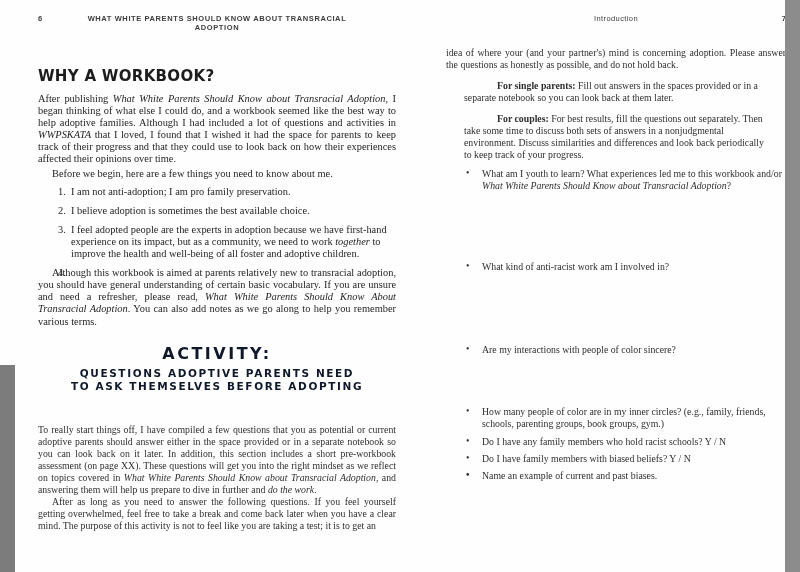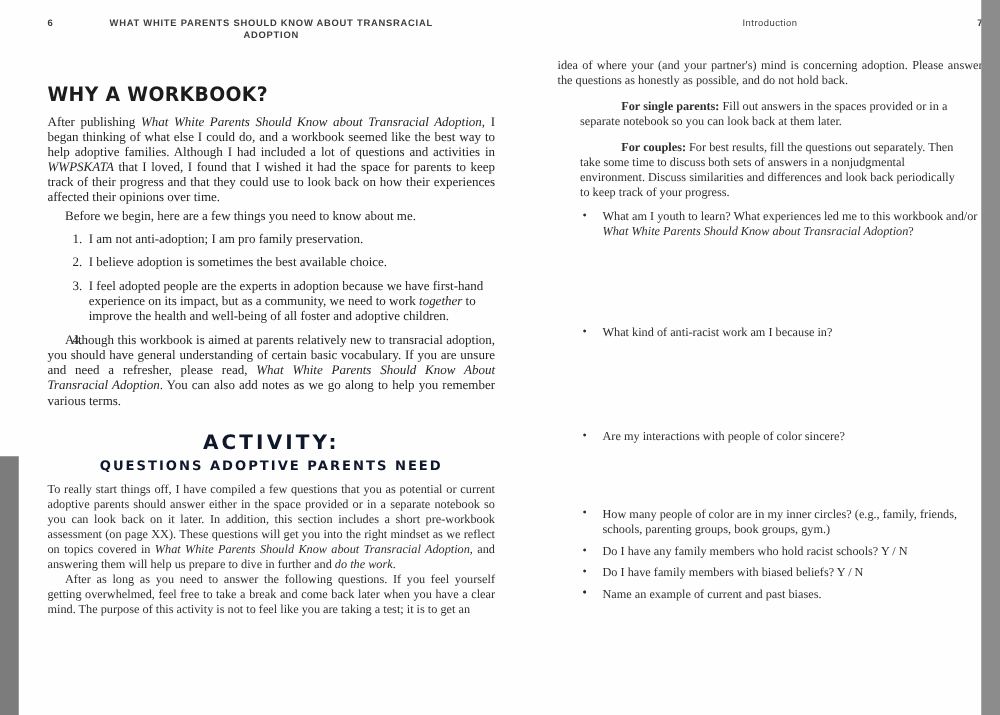--- a/index.html
+++ b/index.html
@@ -30,21 +30,21 @@
   ol.num-list li { position:relative; padding-left:13px; margin-bottom:7px;
                    text-align:left; }
   ol.num-list .num { position:absolute; left:0; top:0; }
   .p3 { margin-top:2px; }
   .activity { margin-top:16px; text-align:center; font-family:"DejaVu Sans",sans-serif;
               font-weight:bold; color:#0f172a; }
   .activity .a-title { font-size:16px; letter-spacing:2.5px; }
   .activity .a-sub { font-size:10.5px; letter-spacing:1.6px; line-height:13.5px; margin-top:4px; }
   .sans { font-family:Liberation Serif, serif; font-size:9.8px; line-height:12px;
           color:#2e2e2e; }
-  .p4 { margin-top:6px; text-align:justify; }
+  .p4 { margin-top:30px; text-align:justify; }
   .p5 { text-indent:14px; text-align:justify; }
 
   
   .page-right { position:absolute; left:446px; top:14px; width:340px; }
   .runhead-r { display:flex; align-items:baseline; font-family:"Liberation Sans",sans-serif;
                font-size:7.5px; color:#3d3d3d; }
   .runhead-r .rtitle { flex:1; text-align:center; font-weight:normal; letter-spacing:0.4px; }
   .runhead-r .pnum { width:30px; text-align:right; font-weight:bold; }
   .rp-body { margin-top:24px; }
   .rp-p1 { text-align:justify; }
@@ -94,20 +94,21 @@
         <span class="num">4.</span>
       </li>
     </ol>
 
     <p class="serif p3 p-ind"><span>Although this workbook is aimed at parents relatively new to transracial adoption, you should have general understanding of certain basic vocabulary. If you are unsure and need a refresher, please read, </span><span class="it">What White Parents Should Know About Transracial Adoption</span><span>. You can also add notes as we go along to help you remember various terms.</span></p>
 
     <div class="activity">
       <div class="a-title">ACTIVITY:</div>
       <div class="a-sub">
         <div>QUESTIONS ADOPTIVE PARENTS NEED</div>
+        <div>TO ASK THEMSELVES BEFORE ADOPTING</div>
       </div>
     </div>
 
     <p class="sans p4"><span>To really start things off, I have compiled a few questions that you as potential or current adoptive parents should answer either in the space provided or in a separate notebook so you can look back on it later. In addition, this section includes a short pre-workbook assessment (on page XX). These questions will get you into the right mindset as we reflect on topics covered in </span><span class="it">What White Parents Should Know about Transracial Adoption</span><span>, and answering them will help us prepare to dive in further and </span><span class="it">do the work</span><span>.</span></p>
     <p class="sans p5"><span>After as long as you need to answer the following questions. If you feel yourself getting overwhelmed, feel free to take a break and come back later when you have a clear mind. The purpose of this activity is not to feel like you are taking a test; it is to get an</span></p>
   </div>
 
   <div class="page-right">
     <div class="runhead-r">
       <span class="pnum" style="text-align:left;"></span>
@@ -122,21 +123,21 @@
 
       <p class="note"><b>For couples:</b><span>  For best results, fill the questions out separately. Then take some time to discuss both sets of answers in a nonjudgmental environment. Discuss similarities and differences and look back periodically to keep track of your progress.</span></p>
 
       <ul class="q-list">
         <li>
           <span class="blt">•</span>
           <span><span>What am I youth to learn? What experiences led me to this workbook and/or </span><span class="it">What White Parents Should Know about Transracial Adoption</span><span>?</span></span>
         </li>
         <li class="gap-a">
           <span class="blt">•</span>
-          <span><span>What kind of anti-racist work am I because in?</span></span>
+          <span><span>What kind of anti-racist work am I involved in?</span></span>
         </li>
         <li class="gap-b">
           <span class="blt">•</span>
           <span><span>Are my interactions with people of color sincere?</span></span>
         </li>
         <li class="gap-c">
           <span class="blt">•</span>
           <span><span>How many people of color are in my inner circles? (e.g., family, friends, schools, parenting groups, book groups, gym.)</span></span>
         </li>
         <li class="gap-s">

